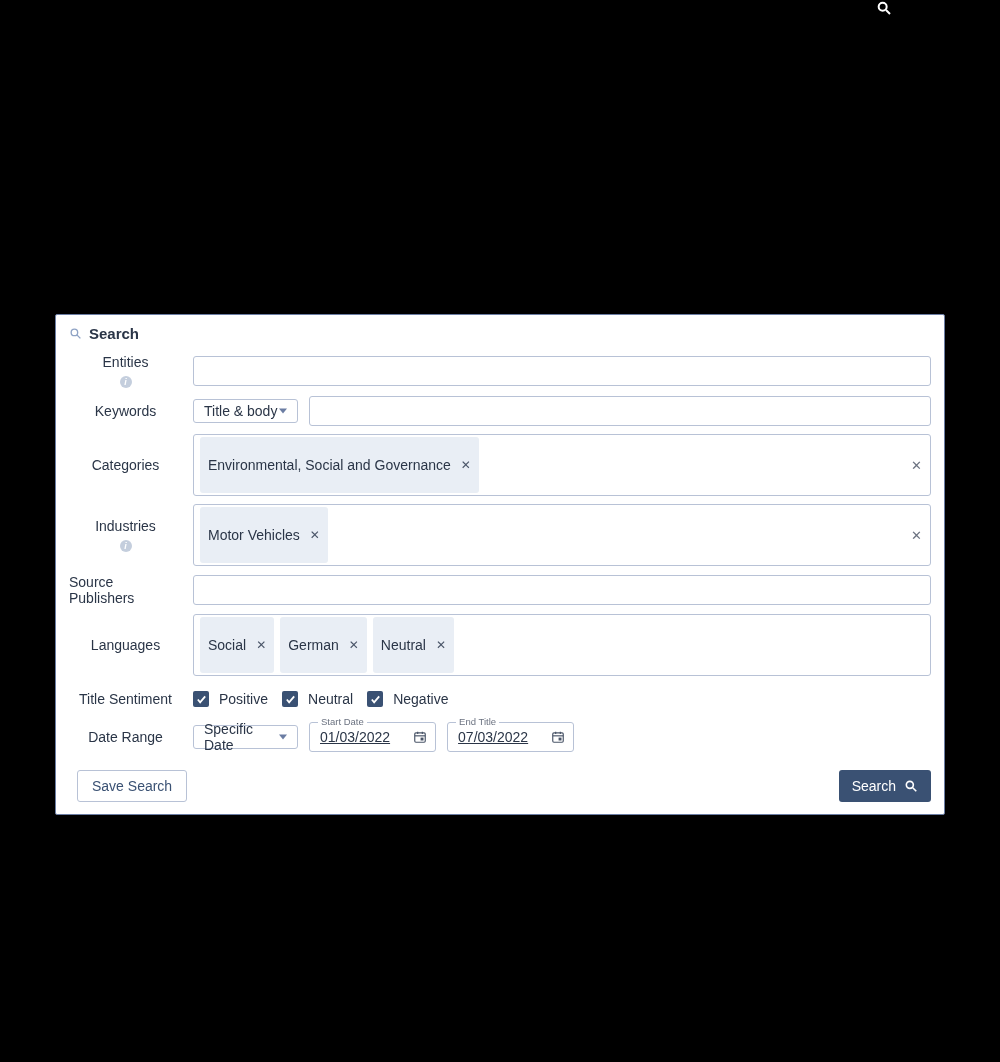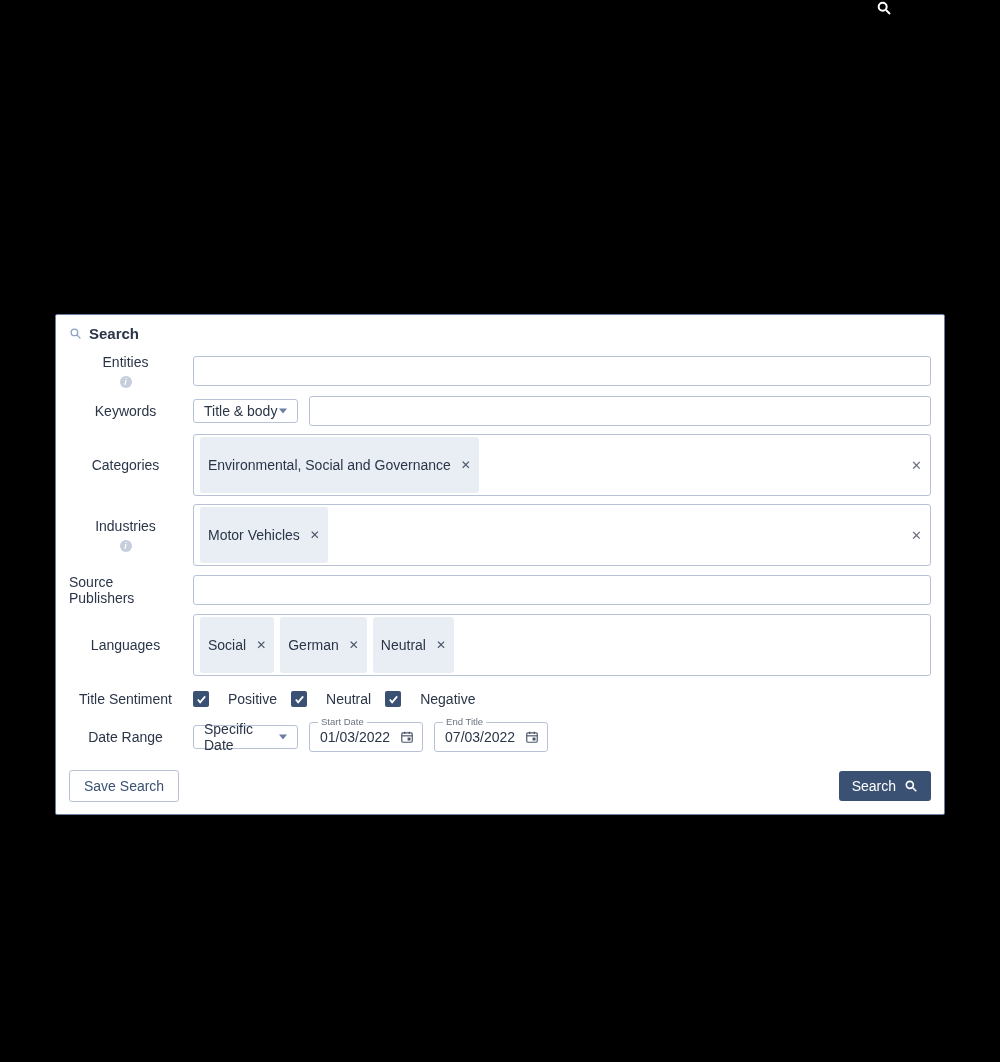--- a/index.html
+++ b/index.html
@@ -154,52 +154,53 @@
     display: inline-flex;
     align-items: center;
     justify-content: center;
     color: #fff;
     cursor: pointer;
     flex-shrink: 0;
   }
   .check-row {
     display: flex;
     align-items: center;
-    gap: 19px;
+    gap: 10px;
     margin-right: 14px;
   }
   .date-box {
     position: relative;
     border: 1px solid var(--border);
     border-radius: 3px;
     height: 30px;
     display: flex;
     align-items: center;
     padding: 0 8px 0 10px;
-    gap: 10px;
+    gap: 23px;
     background: #fff;
+    text-decoration: underline;
   }
   .date-box .legend {
     position: absolute;
     top: -7px;
     left: 8px;
     background: #fff;
     padding: 0 3px;
     font-size: 9.5px;
     color: #6b7280;
   }
   .cal-icon {
     color: #4a5568;
     cursor: pointer;
   }
   .footer {
     display: flex;
     justify-content: space-between;
-    align-items: center;
     margin-top: 18px;
+    margin-left: 8px;
   }
   .btn-outline {
     border: 1px solid var(--border);
     border-radius: 3px;
     background: #fff;
     color: var(--accent);
     padding: 7px 14px;
     cursor: pointer;
     font-size: 14px;
   }

